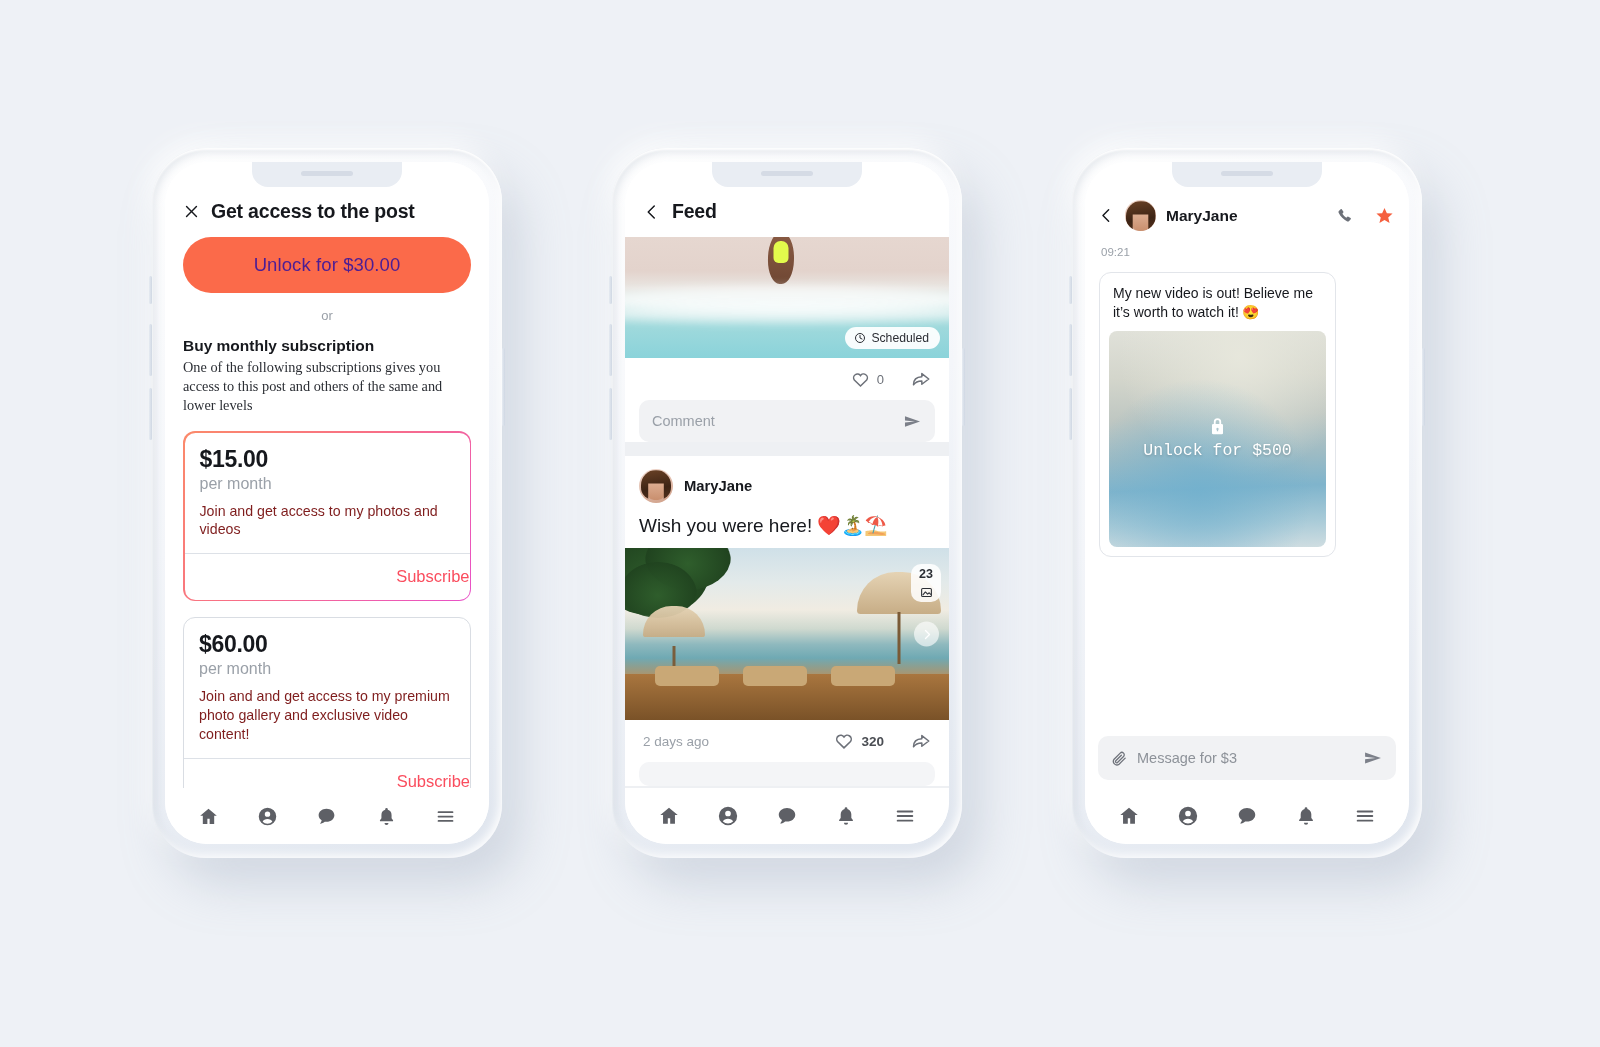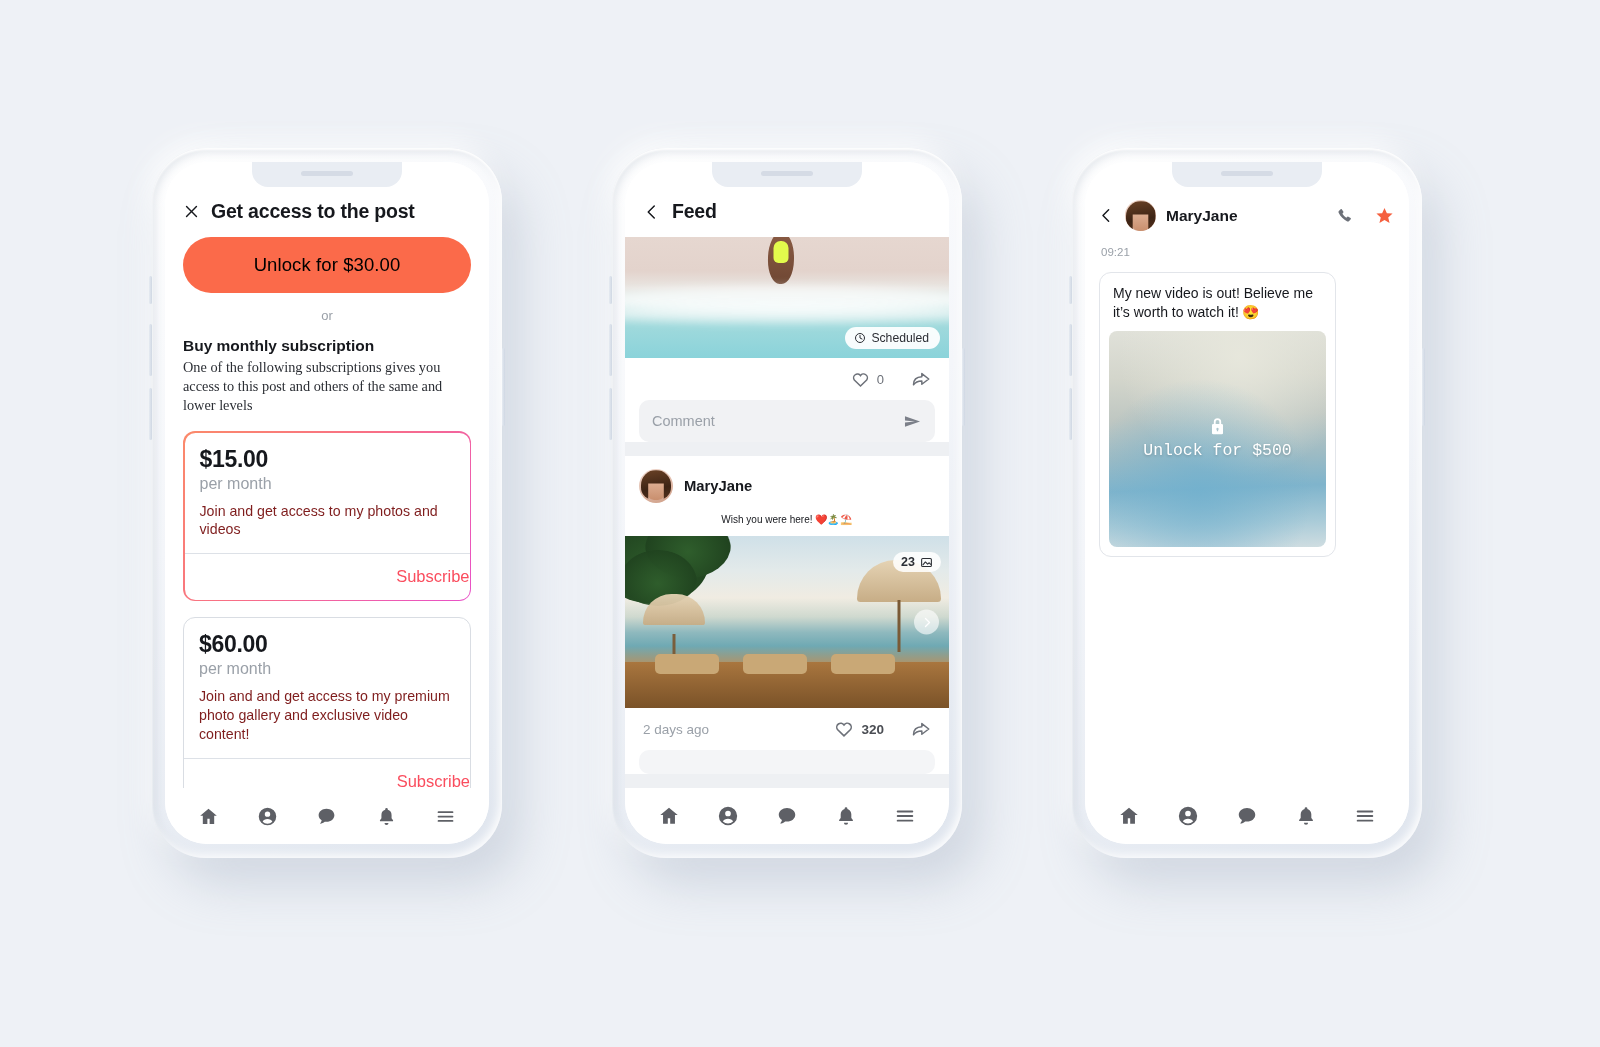--- a/index.html
+++ b/index.html
@@ -74,21 +74,21 @@
     z-index: 20;
   }
   .tabbar .ico svg { fill: #5e6066; }
 
   .body { flex: 1 1 auto; overflow: hidden; position: relative; }
 
   
   .pay-wrap { padding: 0 18px; }
   .unlock-btn {
     width: 100%; height: 56px; border: none; border-radius: 28px;
-    background: #fb6a4a; color: #000000;
+    background: #fb6a4a; color: #4c1d95;
     font-family: inherit; font-size: 18.5px; letter-spacing: .1px;
     cursor: pointer; display: flex; align-items: center; justify-content: center;
   }
   .or-text { text-align: center; color: #9aa0a8; font-size: 13px; margin: 15px 0 14px; }
   .sub-head { font-size: 15.5px; font-weight: 700; color: #16181d; margin-bottom: 3px; }
   .sub-desc { font-size: 14.3px; line-height: 1.33; color: #2b2e34; font-family: Liberation Serif, serif; }
 
   .plan {
     margin-top: 16px; border-radius: 12px; background: #fff;
     position: relative;
@@ -176,21 +176,21 @@
     transform: translateX(-50%);
   }
   .avatar::after {
     content:""; position:absolute; left:50%; top:4%;
     width:30px; height:30px; border-radius:50% 50% 42% 42%;
     background: linear-gradient(170deg,#6b4226,#3d2415 60%, #54311c);
     transform: translateX(-50%);
     clip-path: polygon(0 0,100% 0,100% 100%,76% 100%,76% 44%,24% 44%,24% 100%,0 100%);
   }
   .post-name { font-size: 14.8px; font-weight: 700; color: #16181d; }
-  .post-text { font-size: 10px; color: #16181d; padding: 11px 14px 11px; text-align: center; }
+  .post-text { font-size: 19px; color: #16181d; padding: 11px 14px 11px; }
 
   .img-pool {
     height: 172px; position: relative; overflow: hidden;
     background: linear-gradient(180deg,
       #cfe0e8 0%, #e3eaea 20%, #f0ece2 36%,
       #cfd9cf 47%, #8fb9be 56%, #6fa9b3 64%,
       #b8905e 76%, #8d6238 88%, #7a5430 100%);
   }
   .palm {
     position: absolute; border-radius: 50%;
@@ -203,21 +203,21 @@
     border-radius: 44px 44px 4px 4px;
   }
   .umbrella::after {
     content:""; position:absolute; left:50%; top:40px;
     width:3px; height:52px; background:#7a5a36; transform:translateX(-50%);
   }
   .badge-count {
     position: absolute; right: 8px; top: 16px;
     background: rgba(255,255,255,.86); border-radius: 10px;
     padding: 3px 8px; display: flex; align-items: center; gap: 5px;
-    font-size: 12.5px; color: #2b2e34; font-weight: 600;
+    font-size: 12.5px; color: #2b2e34; font-weight: 600; flex-direction: column;
   }
   .next-arrow {
     position: absolute; right: 10px; top: 50%; transform: translateY(-50%);
     width: 25px; height: 25px; border-radius: 50%;
     background: rgba(255,255,255,.62);
     display: flex; align-items: center; justify-content: center;
     cursor: pointer;
   }
   .ghost-bar { margin: 2px 14px 10px; height: 24px; border-radius: 10px; background: #f4f5f7; }
 
@@ -555,20 +555,33 @@
                 <svg width="17" height="19" viewBox="0 0 24 26" fill="#ffffff">
                   <path d="M12 1.2a5.2 5.2 0 0 0-5.2 5.2v3H6A1.8 1.8 0 0 0 4.2 11.2v11A1.8 1.8 0 0 0 6 24h12a1.8 1.8 0 0 0 1.8-1.8v-11A1.8 1.8 0 0 0 18 9.4h-.8v-3A5.2 5.2 0 0 0 12 1.2zm0 2.6a2.6 2.6 0 0 1 2.6 2.6v3H9.4v-3A2.6 2.6 0 0 1 12 3.8zm0 11.1a1.7 1.7 0 0 1 .9 3.1v1.6h-1.8v-1.6a1.7 1.7 0 0 1 .9-3.1z"></path>
                 </svg>
               </span>
               <span class="lk-txt">Unlock for $500</span>
             </div>
           </div>
 
         </div>
 
+        <div class="chat-input">
+          <span class="ico">
+            <svg width="17" height="17" viewBox="0 0 24 24" fill="none" stroke="#6d7179" stroke-width="1.8" stroke-linecap="round">
+              <path d="M20 11.5 11.4 20a5 5 0 0 1-7-7l8.6-8.6a3.3 3.3 0 0 1 4.7 4.7l-8.5 8.5a1.7 1.7 0 0 1-2.4-2.4l7.8-7.8"></path>
+            </svg>
+          </span>
+          <input type="text" placeholder="Message for $3" style="">
+          <span class="ico">
+            <svg width="20" height="20" viewBox="0 0 24 24" fill="#7c8089">
+                <path d="M2.5 18.5 21.5 12 2.5 5.5 2.5 10.6 15 12 2.5 13.4z"></path>
+              </svg>
+          </span>
+        </div>
 
         <div class="tabbar">
           <span class="ico">
             <svg width="22" height="22" viewBox="0 0 24 24">
                 <path d="M12 3 2.5 11h3v9.5h5.2v-6h2.6v6H18.5V11h3z"></path>
               </svg>
           </span>
           <span class="ico">
             <svg width="22" height="22" viewBox="0 0 24 24">
                 <path d="M12 2a10 10 0 1 0 0 20 10 10 0 0 0 0-20zm0 4.2a3.1 3.1 0 1 1 0 6.2 3.1 3.1 0 0 1 0-6.2zm0 14.1a7.6 7.6 0 0 1-5.5-2.3c.6-2 3-3.1 5.5-3.1s4.9 1.1 5.5 3.1a7.6 7.6 0 0 1-5.5 2.3z"></path>

